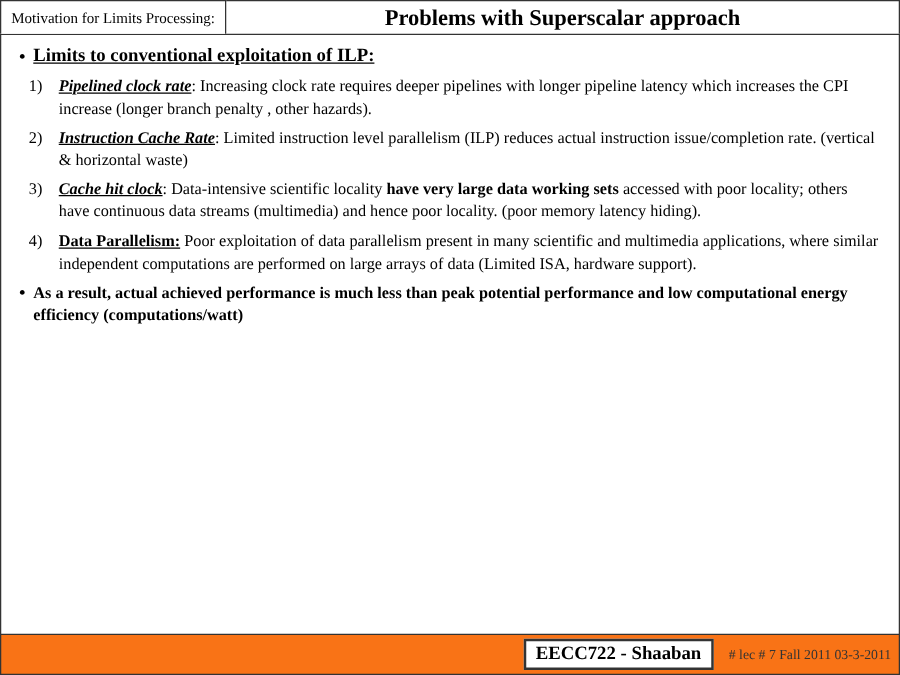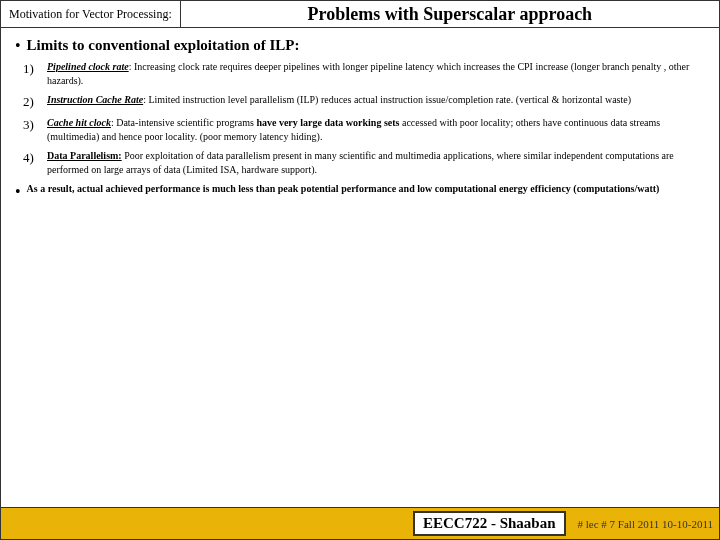--- a/index.html
+++ b/index.html
@@ -69,20 +69,21 @@
 
     .bullet-dot {
       margin-right: 6px;
       font-size: 16px;
       line-height: 1.2;
     }
 
     .bullet-text {
       font-size: 15px;
       font-weight: bold;
+      text-decoration: underline;
       line-height: 1.3;
     }
 
     .numbered-list {
       margin-left: 8px;
     }
 
     .numbered-item {
       display: flex;
       align-items: flex-start;
@@ -91,21 +92,21 @@
 
     .num-label {
       font-size: 13px;
       margin-right: 4px;
       white-space: nowrap;
       line-height: 1.4;
       min-width: 20px;
     }
 
     .num-content {
-      font-size: 10px;
+      font-size: 13px;
       line-height: 1.4;
     }
 
     .underline-italic-bold {
       text-decoration: underline;
       font-style: italic;
       font-weight: bold;
     }
 
     .underline-bold {
@@ -114,21 +115,21 @@
       margin-top: 15px;
     }
 
     .footer-row {
       display: flex;
       justify-content: space-between;
       align-items: center;
       padding: 3px 6px;
       border: 1px solid #333;
       border-top: none;
-      background: #eab308;
+      background: #f97316;
     }
 
     .footer-badge {
       background: #fff;
       border: 2px solid #333;
       padding: 2px 8px;
       font-size: 15px;
       font-weight: bold;
       margin-left: auto;
     }
@@ -151,21 +152,21 @@
 
     .underline-text {
     }
   </style>
 </head>
 <body>
 
 <div class="page-container">
 
   <div class="header-bar">
-    <div class="header-label">Motivation for Vector Processing:</div>
+    <div class="header-label">Motivation for Limits Processing:</div>
     <div class="header-title">Problems with Superscalar approach</div>
   </div>
 
   <div class="main-content">
 
     <div class="bullet-item">
       <span class="bullet-dot">•</span>
       <span class="bullet-text">Limits to conventional exploitation of ILP:</span>
     </div>
 
@@ -181,21 +182,21 @@
       <div class="numbered-item">
         <span class="num-label">2)</span>
         <div class="num-content">
           <span class="underline-italic-bold">Instruction Cache Rate</span><span>:  Limited instruction level parallelism (ILP) reduces actual instruction issue/completion rate. (vertical &amp; horizontal waste)</span>
         </div>
       </div>
 
       <div class="numbered-item">
         <span class="num-label">3)</span>
         <div class="num-content">
-          <span class="underline-italic-bold">Cache hit clock</span><span>:  Data-intensive scientific programs </span><span class="underline-text bold-text">have very large data working sets</span><span> accessed with poor locality;  others have continuous data streams (multimedia) and hence poor locality. (poor memory latency hiding).</span>
+          <span class="underline-italic-bold">Cache hit clock</span><span>:  Data-intensive scientific locality </span><span class="underline-text bold-text">have very large data working sets</span><span> accessed with poor locality;  others have continuous data streams (multimedia) and hence poor locality. (poor memory latency hiding).</span>
         </div>
       </div>
 
       <div class="numbered-item">
         <span class="num-label">4)</span>
         <div class="num-content">
           <span class="underline-bold">Data Parallelism:</span><span>  Poor exploitation of data parallelism present in many scientific and multimedia applications, where similar independent computations are performed on large arrays of data (Limited ISA, hardware support).</span>
         </div>
       </div>
 
@@ -204,16 +205,16 @@
     <div class="conclusion-bullet">
       <span class="bullet-dot">•</span>
       <span class="num-content bold-text">As a result, actual achieved performance is much less than peak potential performance and low computational energy efficiency (computations/watt)</span>
     </div>
 
   </div>
 
   <div class="footer-row">
     <span style="flex:1"></span>
     <span class="footer-badge">EECC722 - Shaaban</span>
-    <span class="footer-ref"># lec # 7   Fall 2011   10-10-2011</span>
+    <span class="footer-ref"># lec # 7   Fall 2011   03-3-2011</span>
   </div>
 
 </div>
 
 </body></html>

